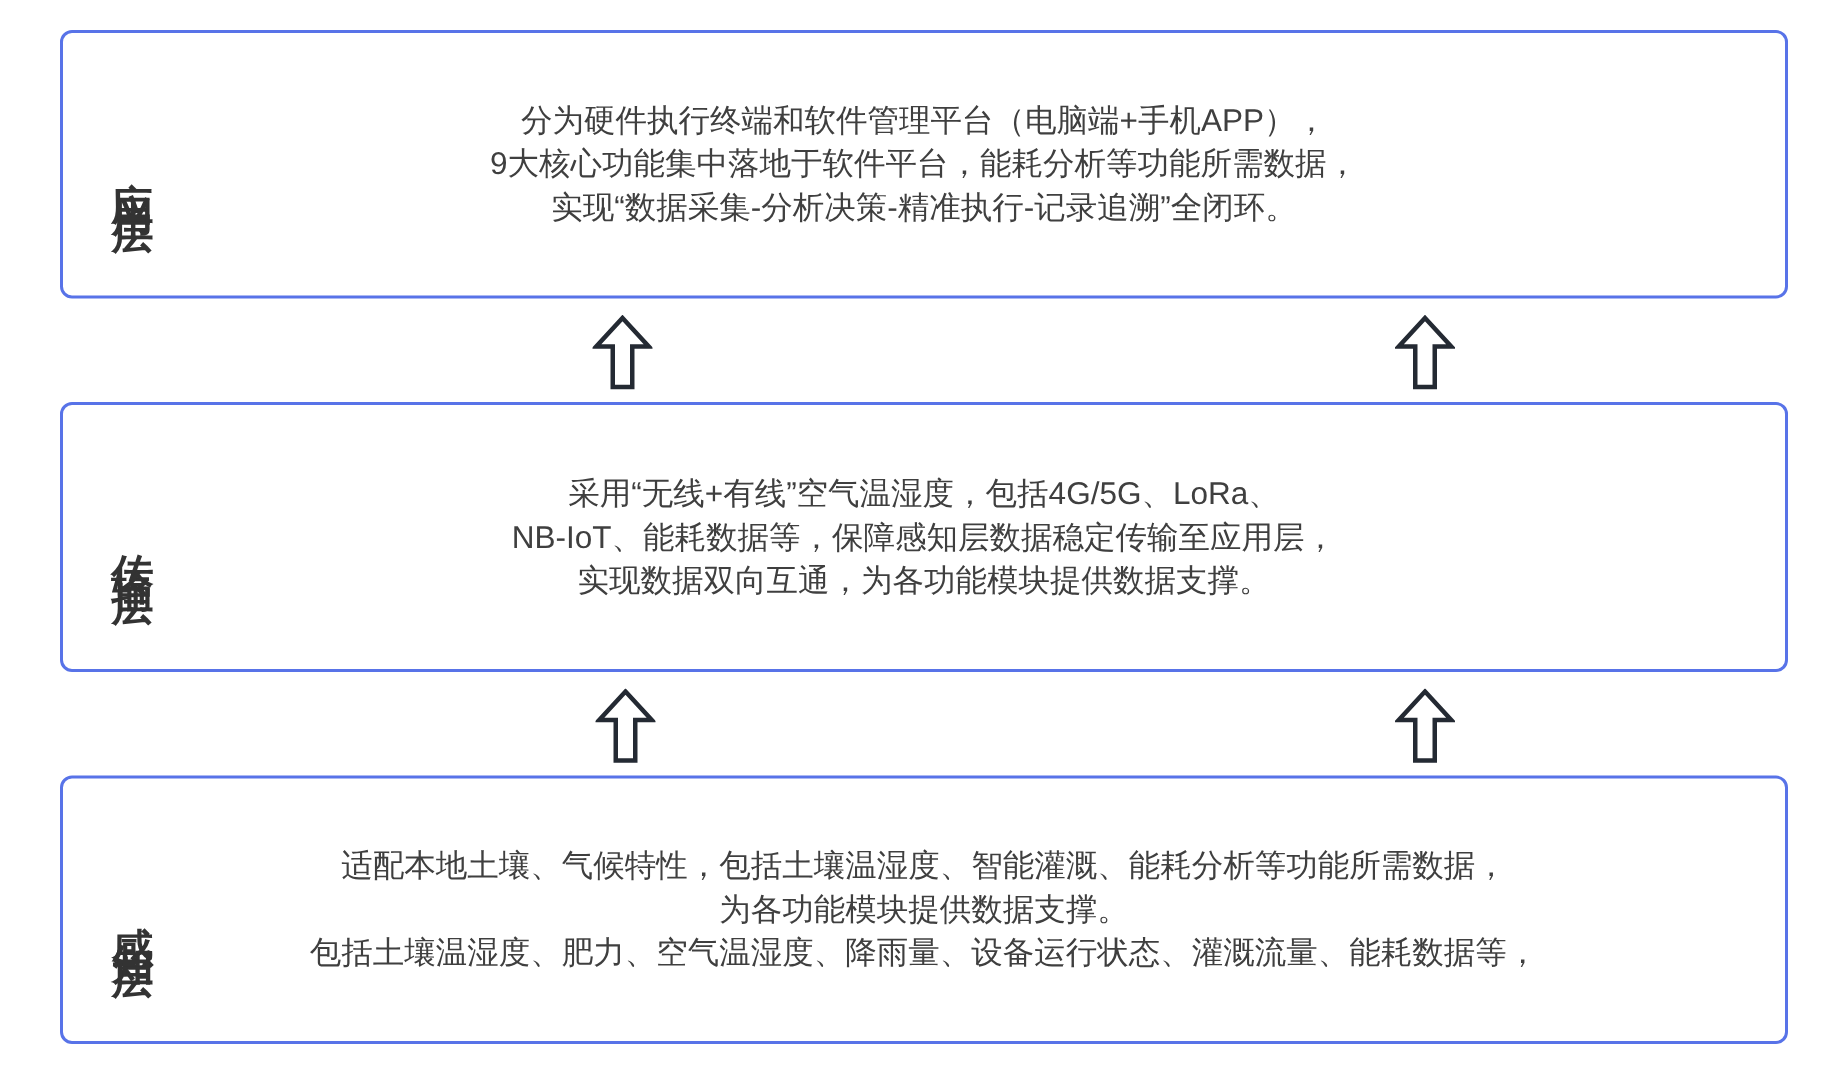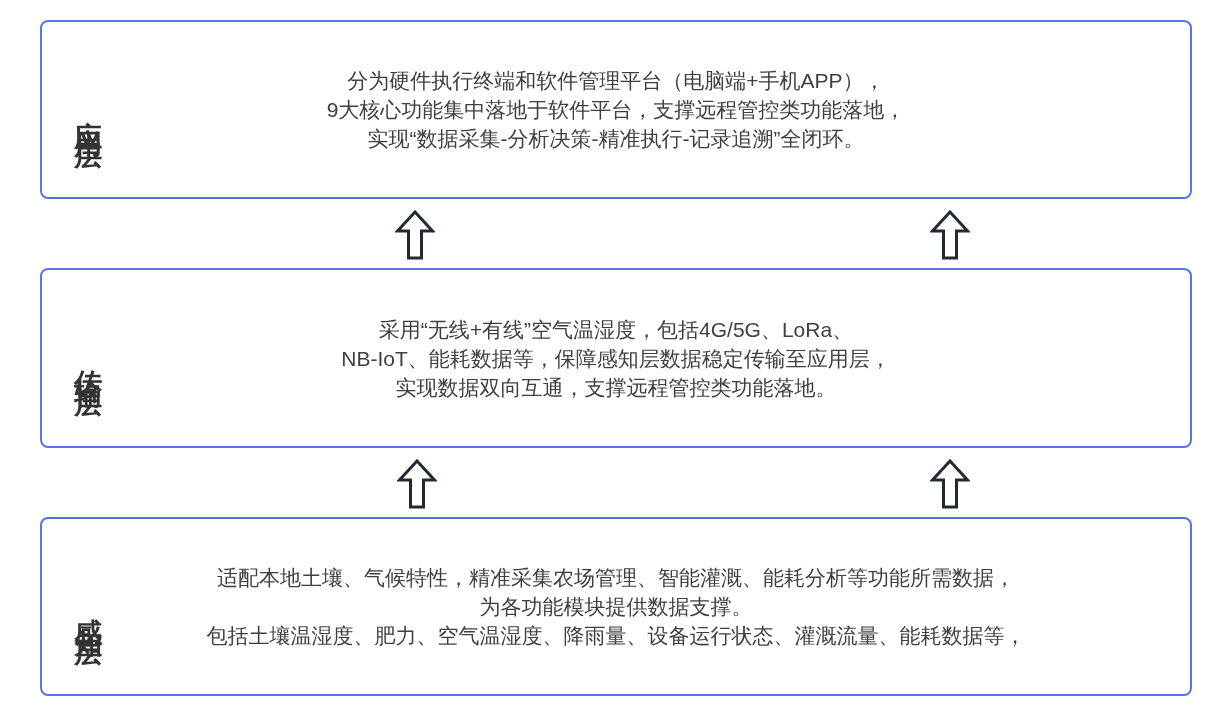--- a/index.html
+++ b/index.html
@@ -74,50 +74,50 @@
 </style>
 </head>
 <body>
 
 <div class="canvas">
 
   <section class="layer-box box-application">
     <div class="layer-label">应用层</div>
     <div class="layer-text">
       <div>分为硬件执行终端和软件管理平台（电脑端+手机APP），</div>
-      <div>9大核心功能集中落地于软件平台，支撑远程管控类功能落地，</div>
+      <div>9大核心功能集中落地于软件平台，能耗分析等功能所需数据，</div>
       <div>实现“数据采集-分析决策-精准执行-记录追溯”全闭环。</div>
     </div>
   </section>
 
   <svg class="up-arrow arrow-upper-left" viewBox="0 0 40 50" xmlns="http://www.w3.org/2000/svg">
     <polygon points="20,2 37.5,21 26.5,21 26.5,48 13.5,48 13.5,21 2.5,21"></polygon>
   </svg>
   <svg class="up-arrow arrow-upper-right" viewBox="0 0 40 50" xmlns="http://www.w3.org/2000/svg">
     <polygon points="20,2 37.5,21 26.5,21 26.5,48 13.5,48 13.5,21 2.5,21"></polygon>
   </svg>
 
   <section class="layer-box box-transmission">
     <div class="layer-label">传输层</div>
     <div class="layer-text">
       <div>采用“无线+有线”空气温湿度，包括4G/5G、LoRa、</div>
       <div>NB-IoT、能耗数据等，保障感知层数据稳定传输至应用层，</div>
-      <div>实现数据双向互通，支撑远程管控类功能落地。</div>
+      <div>实现数据双向互通，为各功能模块提供数据支撑。</div>
     </div>
   </section>
 
   <svg class="up-arrow arrow-lower-left" viewBox="0 0 40 50" xmlns="http://www.w3.org/2000/svg">
     <polygon points="20,2 37.5,21 26.5,21 26.5,48 13.5,48 13.5,21 2.5,21"></polygon>
   </svg>
   <svg class="up-arrow arrow-lower-right" viewBox="0 0 40 50" xmlns="http://www.w3.org/2000/svg">
     <polygon points="20,2 37.5,21 26.5,21 26.5,48 13.5,48 13.5,21 2.5,21"></polygon>
   </svg>
 
   <section class="layer-box box-perception">
     <div class="layer-label">感知层</div>
     <div class="layer-text">
-      <div>适配本地土壤、气候特性，精准采集农场管理、智能灌溉、能耗分析等功能所需数据，</div>
+      <div>适配本地土壤、气候特性，包括土壤温湿度、智能灌溉、能耗分析等功能所需数据，</div>
       <div>为各功能模块提供数据支撑。</div>
       <div>包括土壤温湿度、肥力、空气温湿度、降雨量、设备运行状态、灌溉流量、能耗数据等，</div>
     </div>
   </section>
 
 </div>
 
 </body></html>

